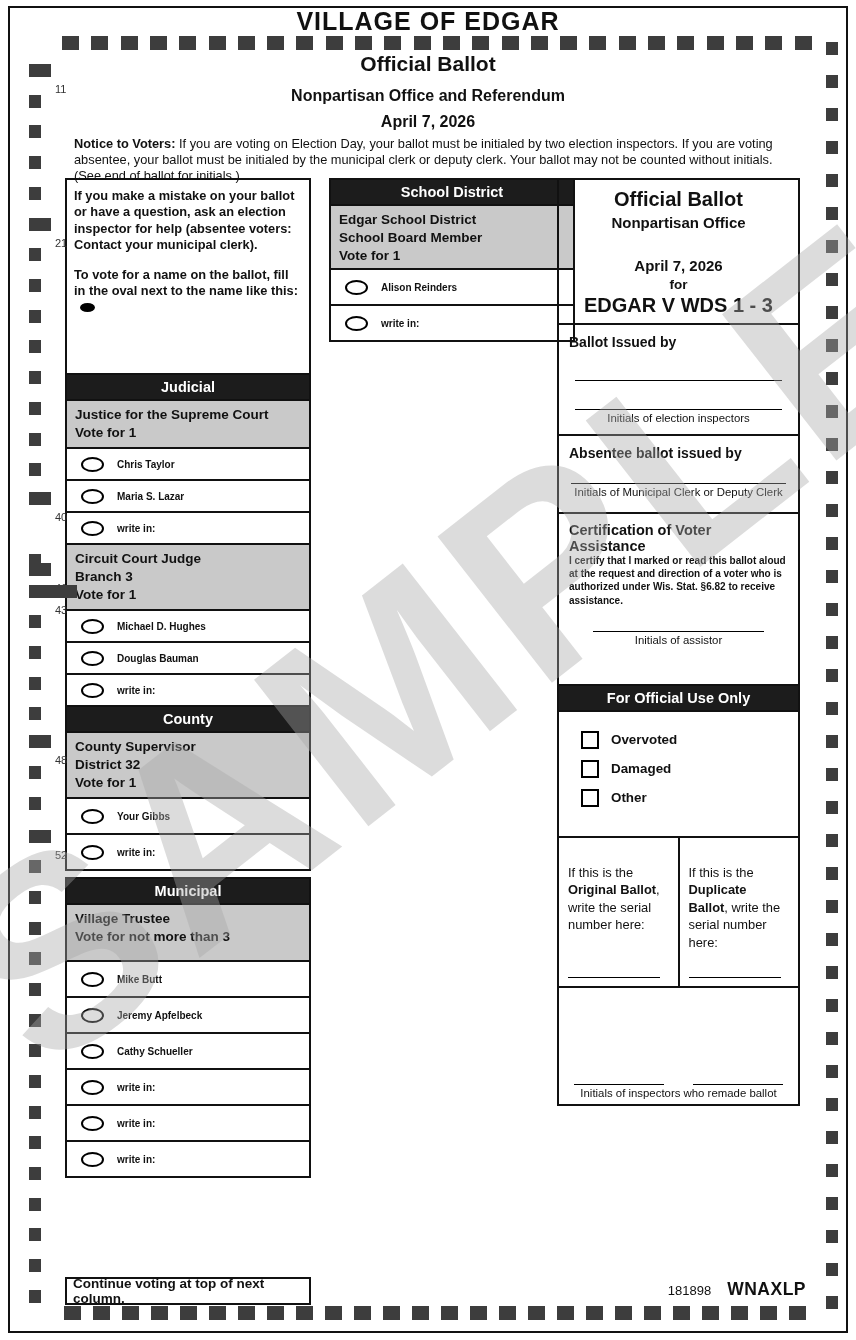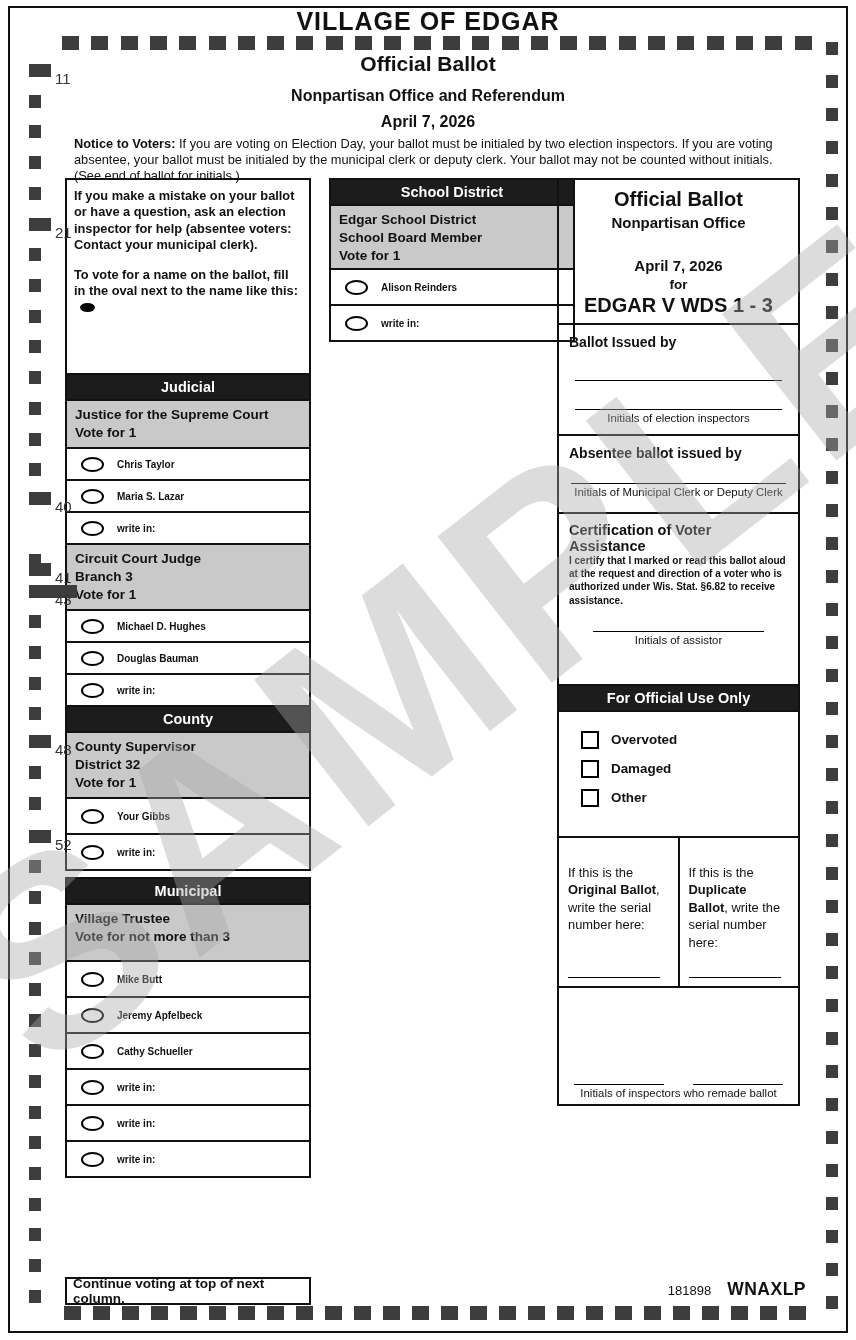--- a/index.html
+++ b/index.html
@@ -17,21 +17,21 @@
   .main-title{top:7px;font-size:25px;letter-spacing:1px;}
   .h-official{top:52px;font-size:21px;}
   .h-np{top:87px;font-size:16px;}
   .h-date{top:113px;font-size:16px;}
   .notice{position:absolute;left:74px;top:136px;width:706px;font-size:12.8px;line-height:1.24;z-index:2;}
 
   
   .tmark{position:absolute;width:12px;height:13px;background:#3d3d3d;z-index:3;}
   .tmark-wide{width:22px;}
   .tmark-hb{width:17px;height:14px;}
-  .tmark-label{position:absolute;left:26px;top:6px;font-size:15px;font-weight:normal;color:#333;}
+  .tmark-label{position:absolute;left:26px;top:19px;font-size:11px;font-weight:normal;color:#333;}
 
   
   .col{position:absolute;z-index:2;}
   .stack > *{border:2px solid #111;margin-top:-2px;background:transparent;box-sizing:border-box;}
   .stack > *:first-child{margin-top:0;}
   .gap{border:none !important;height:10px;background:transparent;}
   .bar{background:#1c1c1c;color:#fff;font-weight:bold;text-align:center;font-size:14.5px;
        display:flex;align-items:center;justify-content:center;height:28px;}
   .title-box{background:#c9c9c9;font-weight:bold;font-size:13.5px;line-height:1.32;padding:5px 8px;}
   .row{display:flex;align-items:center;font-weight:bold;font-size:10px;}

